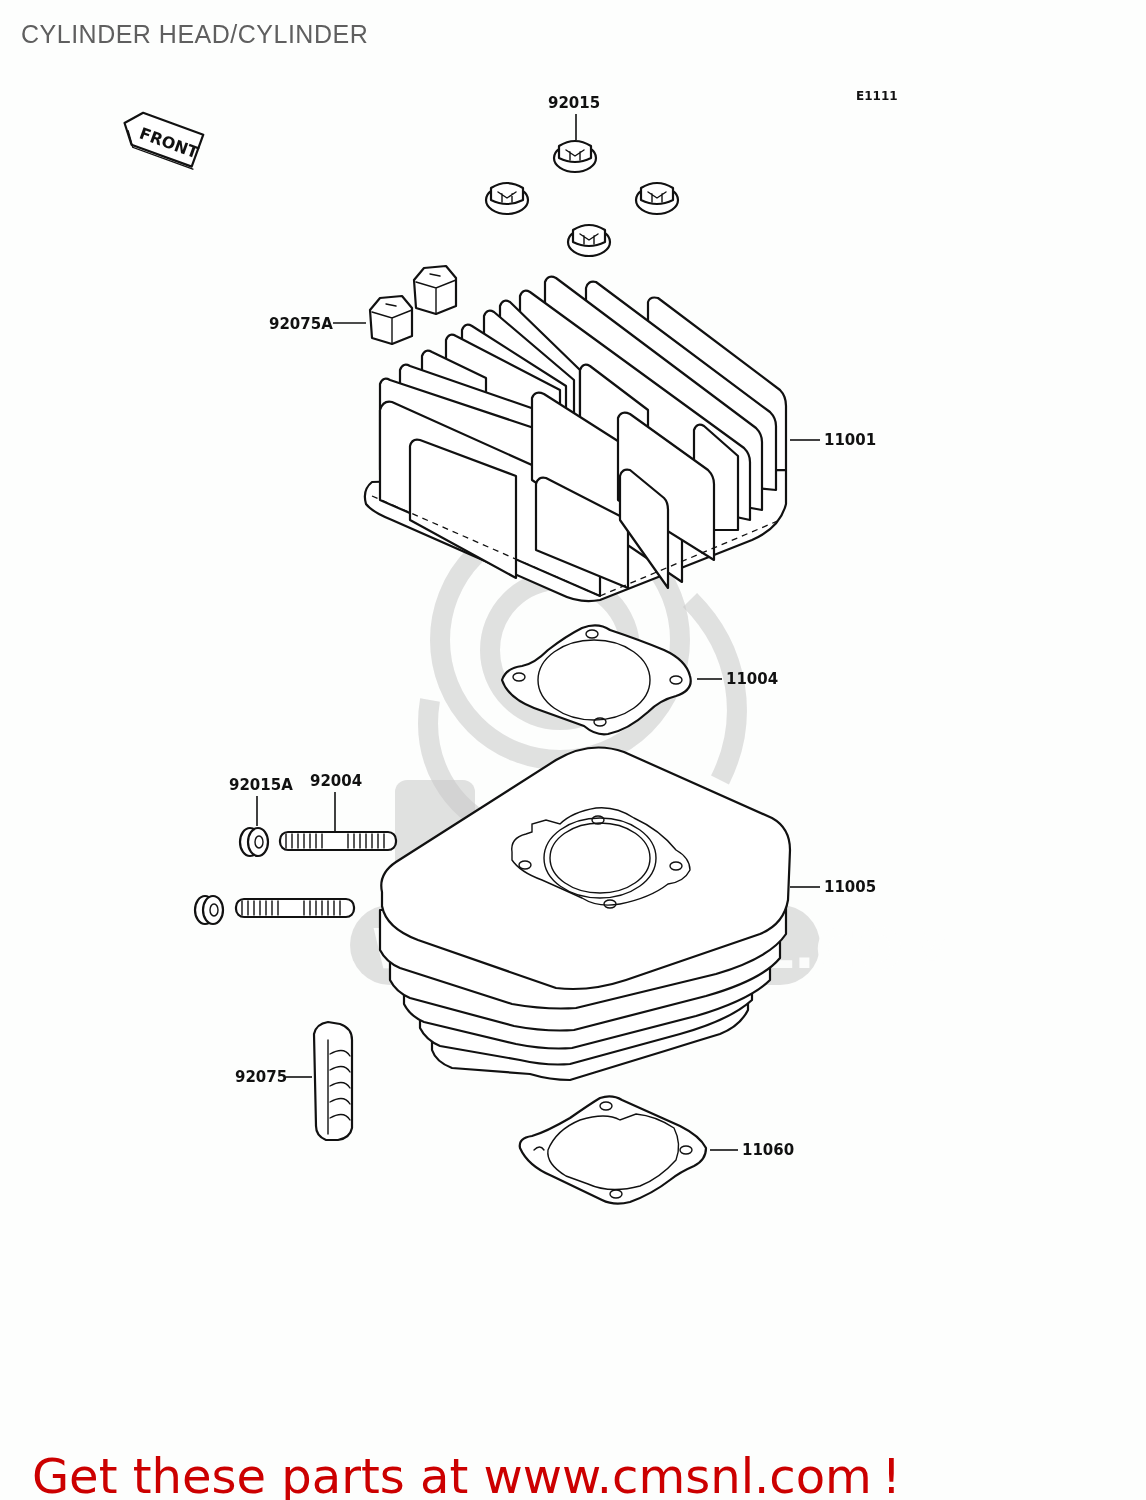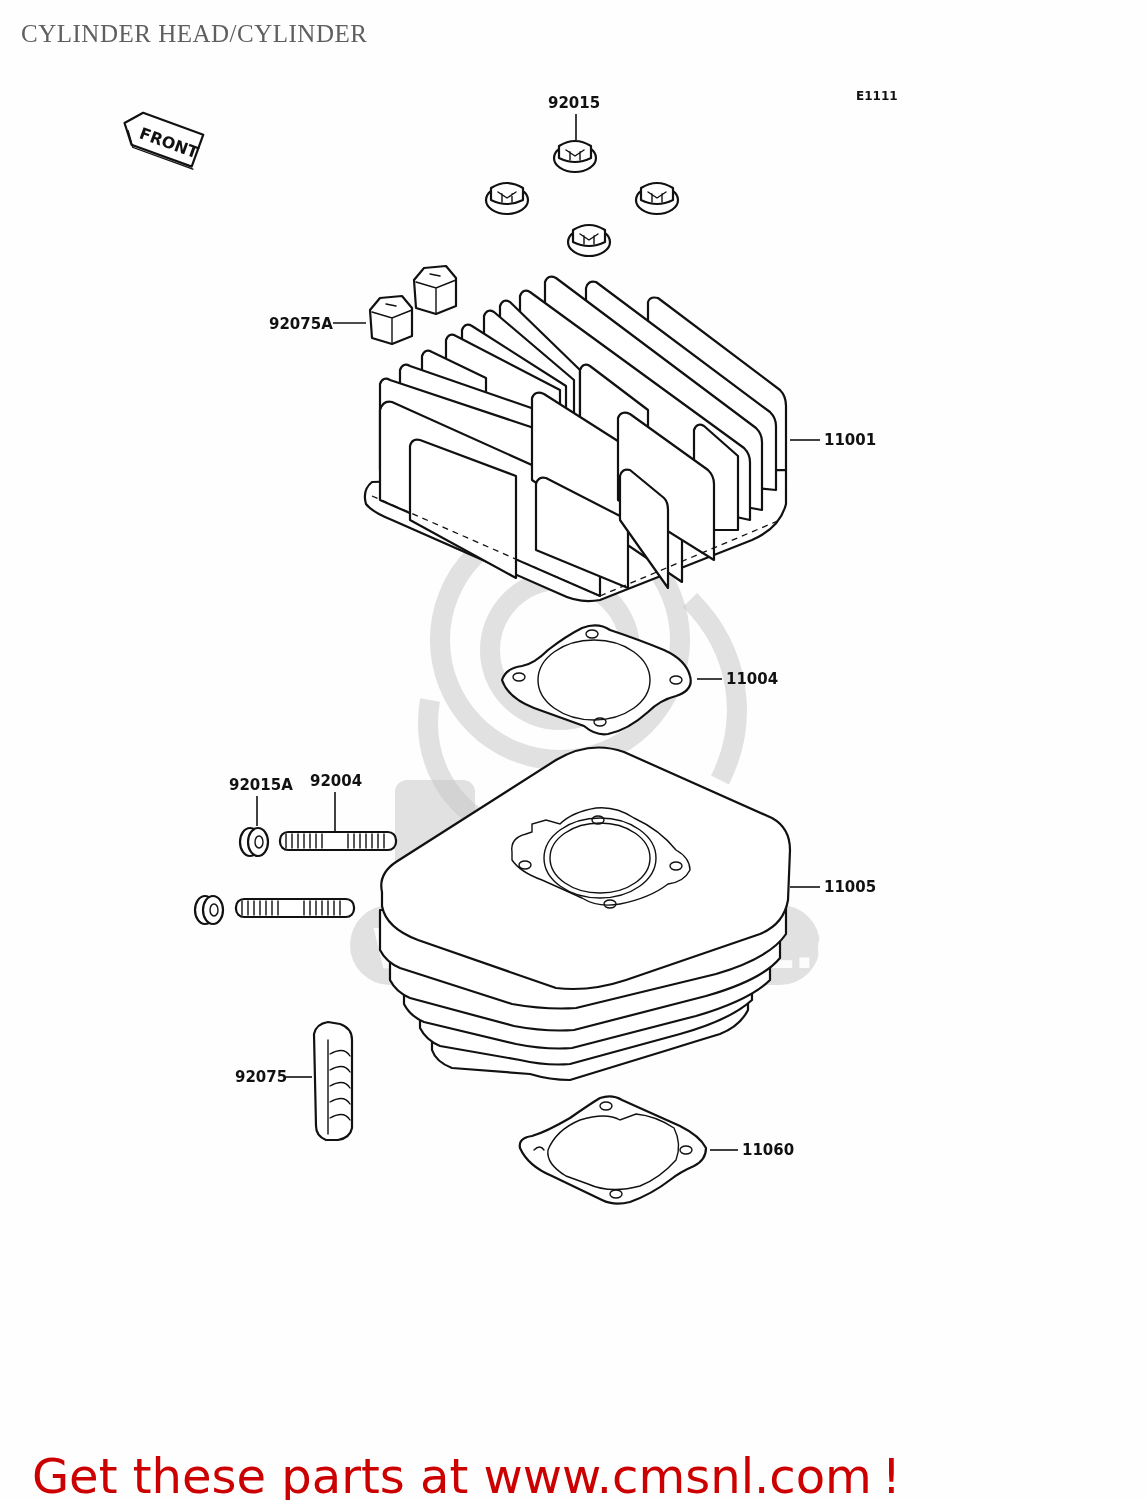--- a/index.html
+++ b/index.html
@@ -1,17 +1,17 @@
 <!DOCTYPE html>
 <html><head>
 <meta charset="utf-8">
 <style>
   html, body { margin: 0; padding: 0; background: #fdfefd; }
   body { width: 1146px; height: 1500px; position: relative; overflow: hidden; font-family: "DejaVu Sans", sans-serif; }
-  .page-title { position: absolute; left: 21px; top: 20px; font-size: 25px; color: #5f5f5f; letter-spacing: 0.5px; font-family: Liberation Serif, serif; }
+  .page-title { position: absolute; left: 21px; top: 20px; font-size: 25px; color: #5f5f5f; letter-spacing: 0.5px; font-family: Liberation Sans, sans-serif; }
   .diagram { position: absolute; left: 0; top: 0; width: 1146px; height: 1500px; }
   .footer-link { position: absolute; left: 0; width: 923px; top: 1448px; text-align: center; font-size: 48px; color: #cc0000; font-family: "DejaVu Sans", sans-serif; text-decoration: none; }
   .footer-link span { padding-left: 10px; }
   .part-label { font-family: "DejaVu Sans", sans-serif; font-weight: bold; font-size: 15px; fill: #111; }
   .ref-code { font-family: "DejaVu Sans", sans-serif; font-weight: bold; font-size: 12px; fill: #111; }
   .ln { stroke: #111; stroke-width: 2.2; fill: #fff; stroke-linejoin: round; stroke-linecap: round; }
   .ln-thin { stroke: #111; stroke-width: 1.4; fill: none; stroke-linecap: round; }
   .ln-dash { stroke: #111; stroke-width: 1.3; fill: none; stroke-dasharray: 6 5; }
   .lead { stroke: #111; stroke-width: 1.6; fill: none; }
   .wm { fill: #c8c8c8; opacity: 0.55; }

